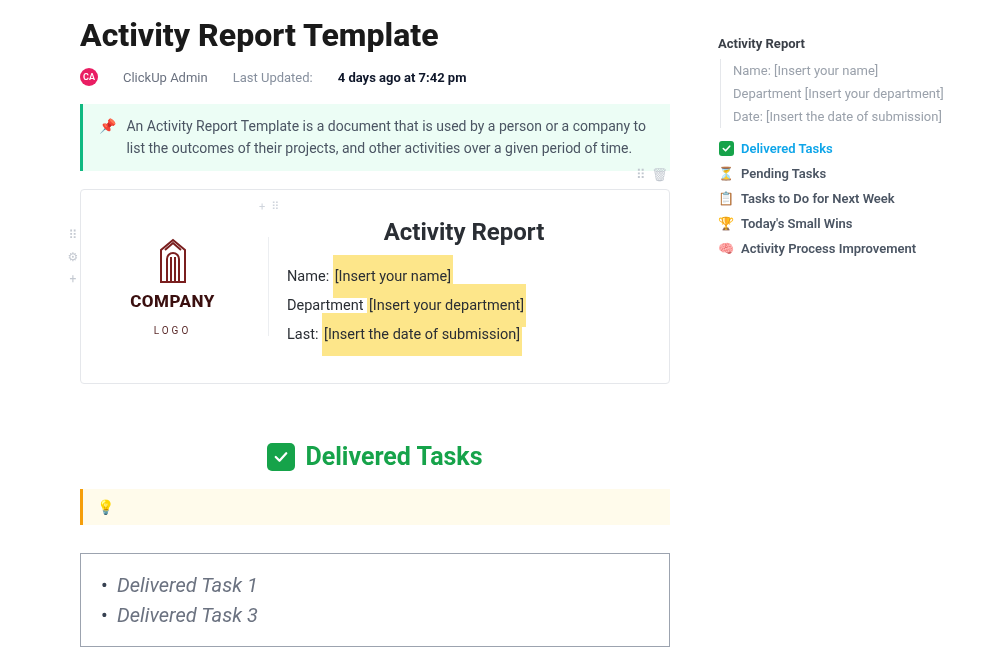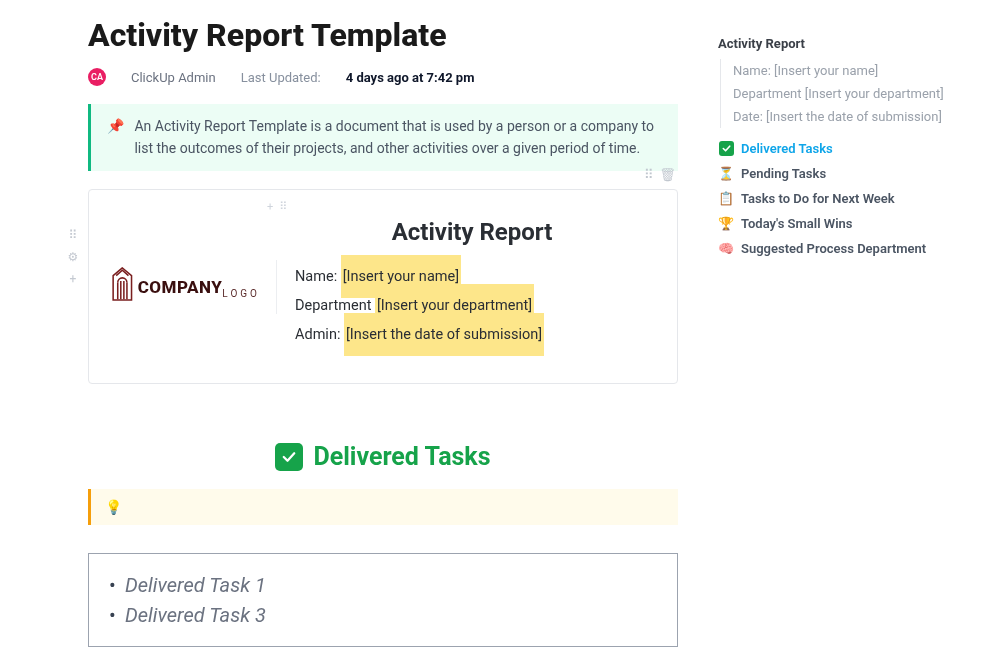--- a/index.html
+++ b/index.html
@@ -7,21 +7,21 @@
       font-family: -apple-system, BlinkMacSystemFont, "Segoe UI", Roboto, Helvetica, Arial, sans-serif;
       color: #2a2e34;
       background: #fff;
       width: 1000px;
       height: 658px;
       overflow: hidden;
       position: relative;
     }
     .main {
       position: absolute;
-      left: 88px;
+      left: 80px;
       top: 16px;
       width: 590px;
     }
     .page-title {
       font-size: 32px;
       font-weight: 800;
       color: #1a1a1a;
       margin-bottom: 14px;
     }
     .byline {
@@ -84,24 +84,24 @@
       border-radius: 4px;
       padding: 28px 28px 28px 18px;
       background: #fff;
       display: flex;
       gap: 18px;
       align-items: center;
     }
     .logo-block {
       width: 170px;
       display: flex;
-      flex-direction: row;
+      flex-direction: column;
       align-items: center;
       justify-content: center;
-      padding-right: 16px;
+      padding-right: 22px;
       border-right: 1px solid #eceef1;
     }
     .logo-ico {
       width: 40px; height: 48px;
       margin-bottom: 6px;
     }
     .logo-text { font-weight: 800; font-size: 17px; color: #3a0f0f; letter-spacing: 0.5px; }
     .logo-sub { font-size: 10px; color: #5b2b2b; letter-spacing: 3px; margin-top: 14px; }
 
     .card-body { flex: 1; position: relative; }
@@ -220,21 +220,21 @@
         <div class="card-title">Activity Report</div>
         <div class="field-row">
           <span>Name:</span>
           <span class="ph">[Insert your name]</span>
         </div>
         <div class="field-row">
           <span>Department</span>
           <span class="ph">[Insert your department]</span>
         </div>
         <div class="field-row">
-          <span>Admin:</span>
+          <span>Last:</span>
           <span class="ph">[Insert the date of submission]</span>
         </div>
       </div>
     </div>
   </div>
 
   <div class="section-heading">
     <span class="check-badge">
       <svg viewBox="0 0 24 24">
           <path d="M5 12 L10 17 L19 7" fill="none" stroke="#fff" stroke-width="3" stroke-linecap="round" stroke-linejoin="round"></path>
@@ -281,15 +281,15 @@
   <div class="outline-item">
     <span class="oi-icon">📋</span>
     <span>Tasks to Do for Next Week</span>
   </div>
   <div class="outline-item">
     <span class="oi-icon">🏆</span>
     <span>Today's Small Wins</span>
   </div>
   <div class="outline-item">
     <span class="oi-icon">🧠</span>
-    <span>Suggested Process Department</span>
+    <span>Activity Process Improvement</span>
   </div>
 </div>
 
 </body></html>

